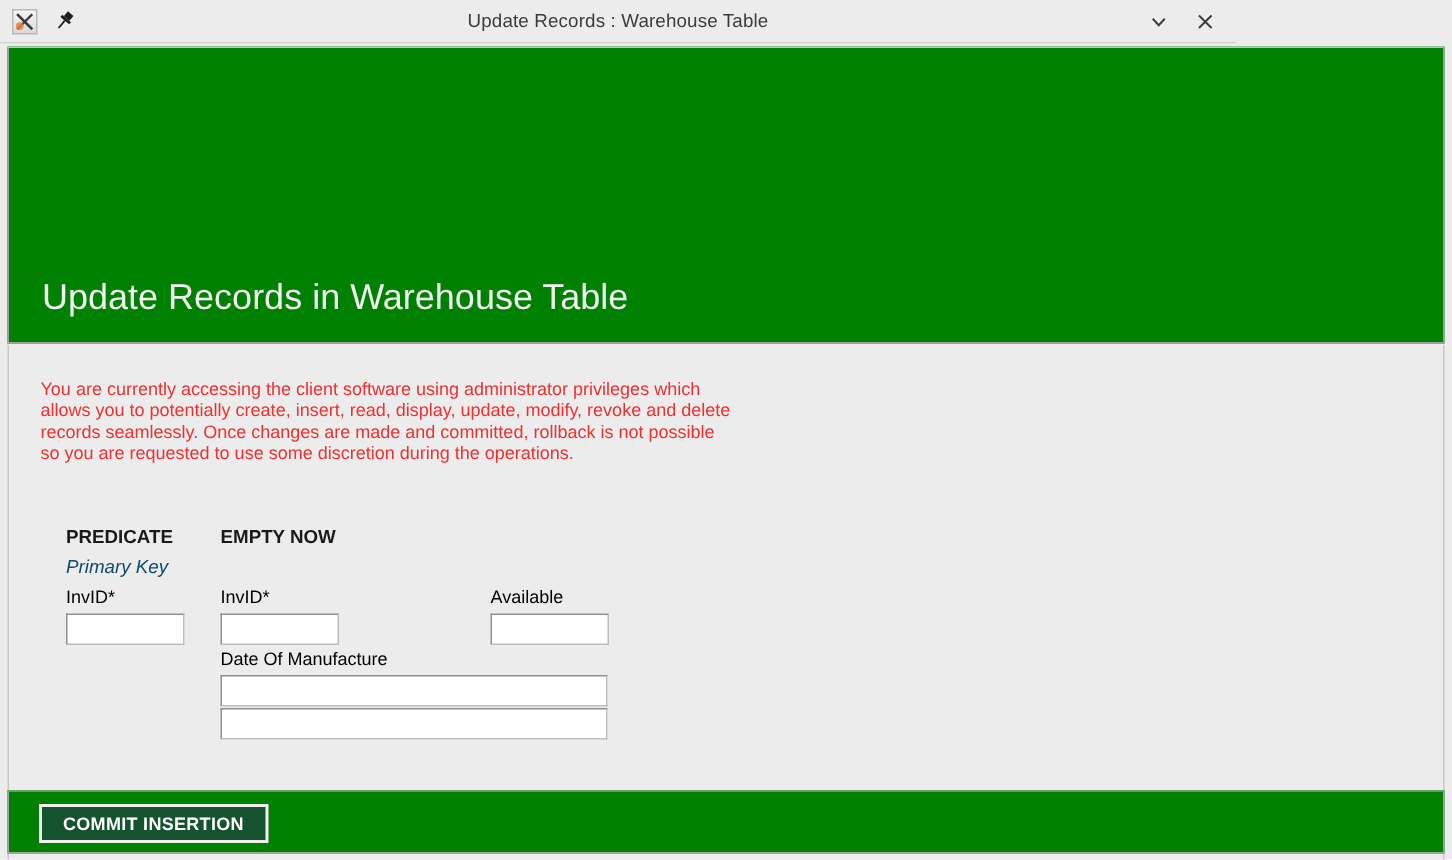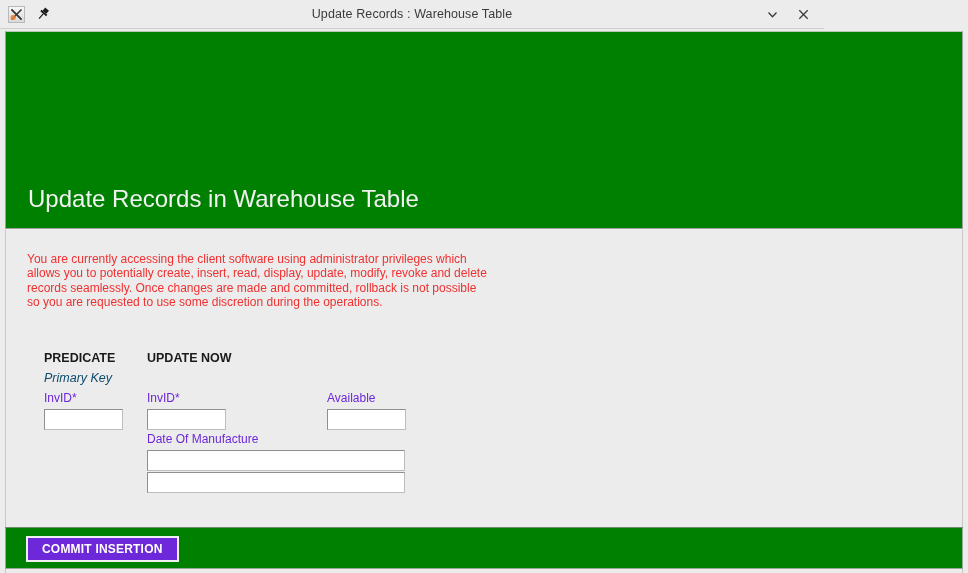--- a/index.html
+++ b/index.html
@@ -195,21 +195,21 @@
     position: relative;
     margin-top: 2px;
     height: 145px;
   }
 
   .field {
     position: absolute;
   }
   .field-label {
     font-size: 12px;
-    color: #6d28d9;
+    color: #000000;
     line-height: 14px;
     display: block;
     margin-bottom: 4px;
     white-space: nowrap;
   }
   .field input {
     display: block;
     box-sizing: border-box;
     height: 21px;
     background: #ffffff;
@@ -245,21 +245,21 @@
     border-top-color: #6f8f6f;
     box-sizing: border-box;
   }
 
   .commit-btn {
     position: absolute;
     left: 20px;
     top: 8px;
     height: 26px;
     padding: 0 14px;
-    background: #6d28d9;
+    background: #14532d;
     border: 2px solid #f0f0f0;
     color: #ffffff;
     font-family: "Liberation Sans", sans-serif;
     font-size: 12px;
     font-weight: bold;
     letter-spacing: 0.2px;
     cursor: pointer;
     box-sizing: border-box;
     line-height: 22px;
   }
@@ -314,21 +314,21 @@
 
     <div class="content">
 
       <div class="warning">You are currently accessing the client software using administrator privileges which allows you to potentially create, insert, read, display, update, modify, revoke and delete records seamlessly. Once changes are made and committed, rollback is not possible so you are requested to use some discretion during the operations.</div>
 
       <div class="form">
 
         <div class="col-head-row">
           <span class="head-predicate">PREDICATE</span>
           <span class="sub-predicate">Primary Key</span>
-          <span class="head-update">UPDATE NOW</span>
+          <span class="head-update">EMPTY NOW</span>
         </div>
 
         <div class="fields">
 
           <div class="field f-pred w-short">
             <span class="field-label">InvID*</span>
             <input type="text" value="" style="">
           </div>
 
           <div class="field f-invid w-short">

